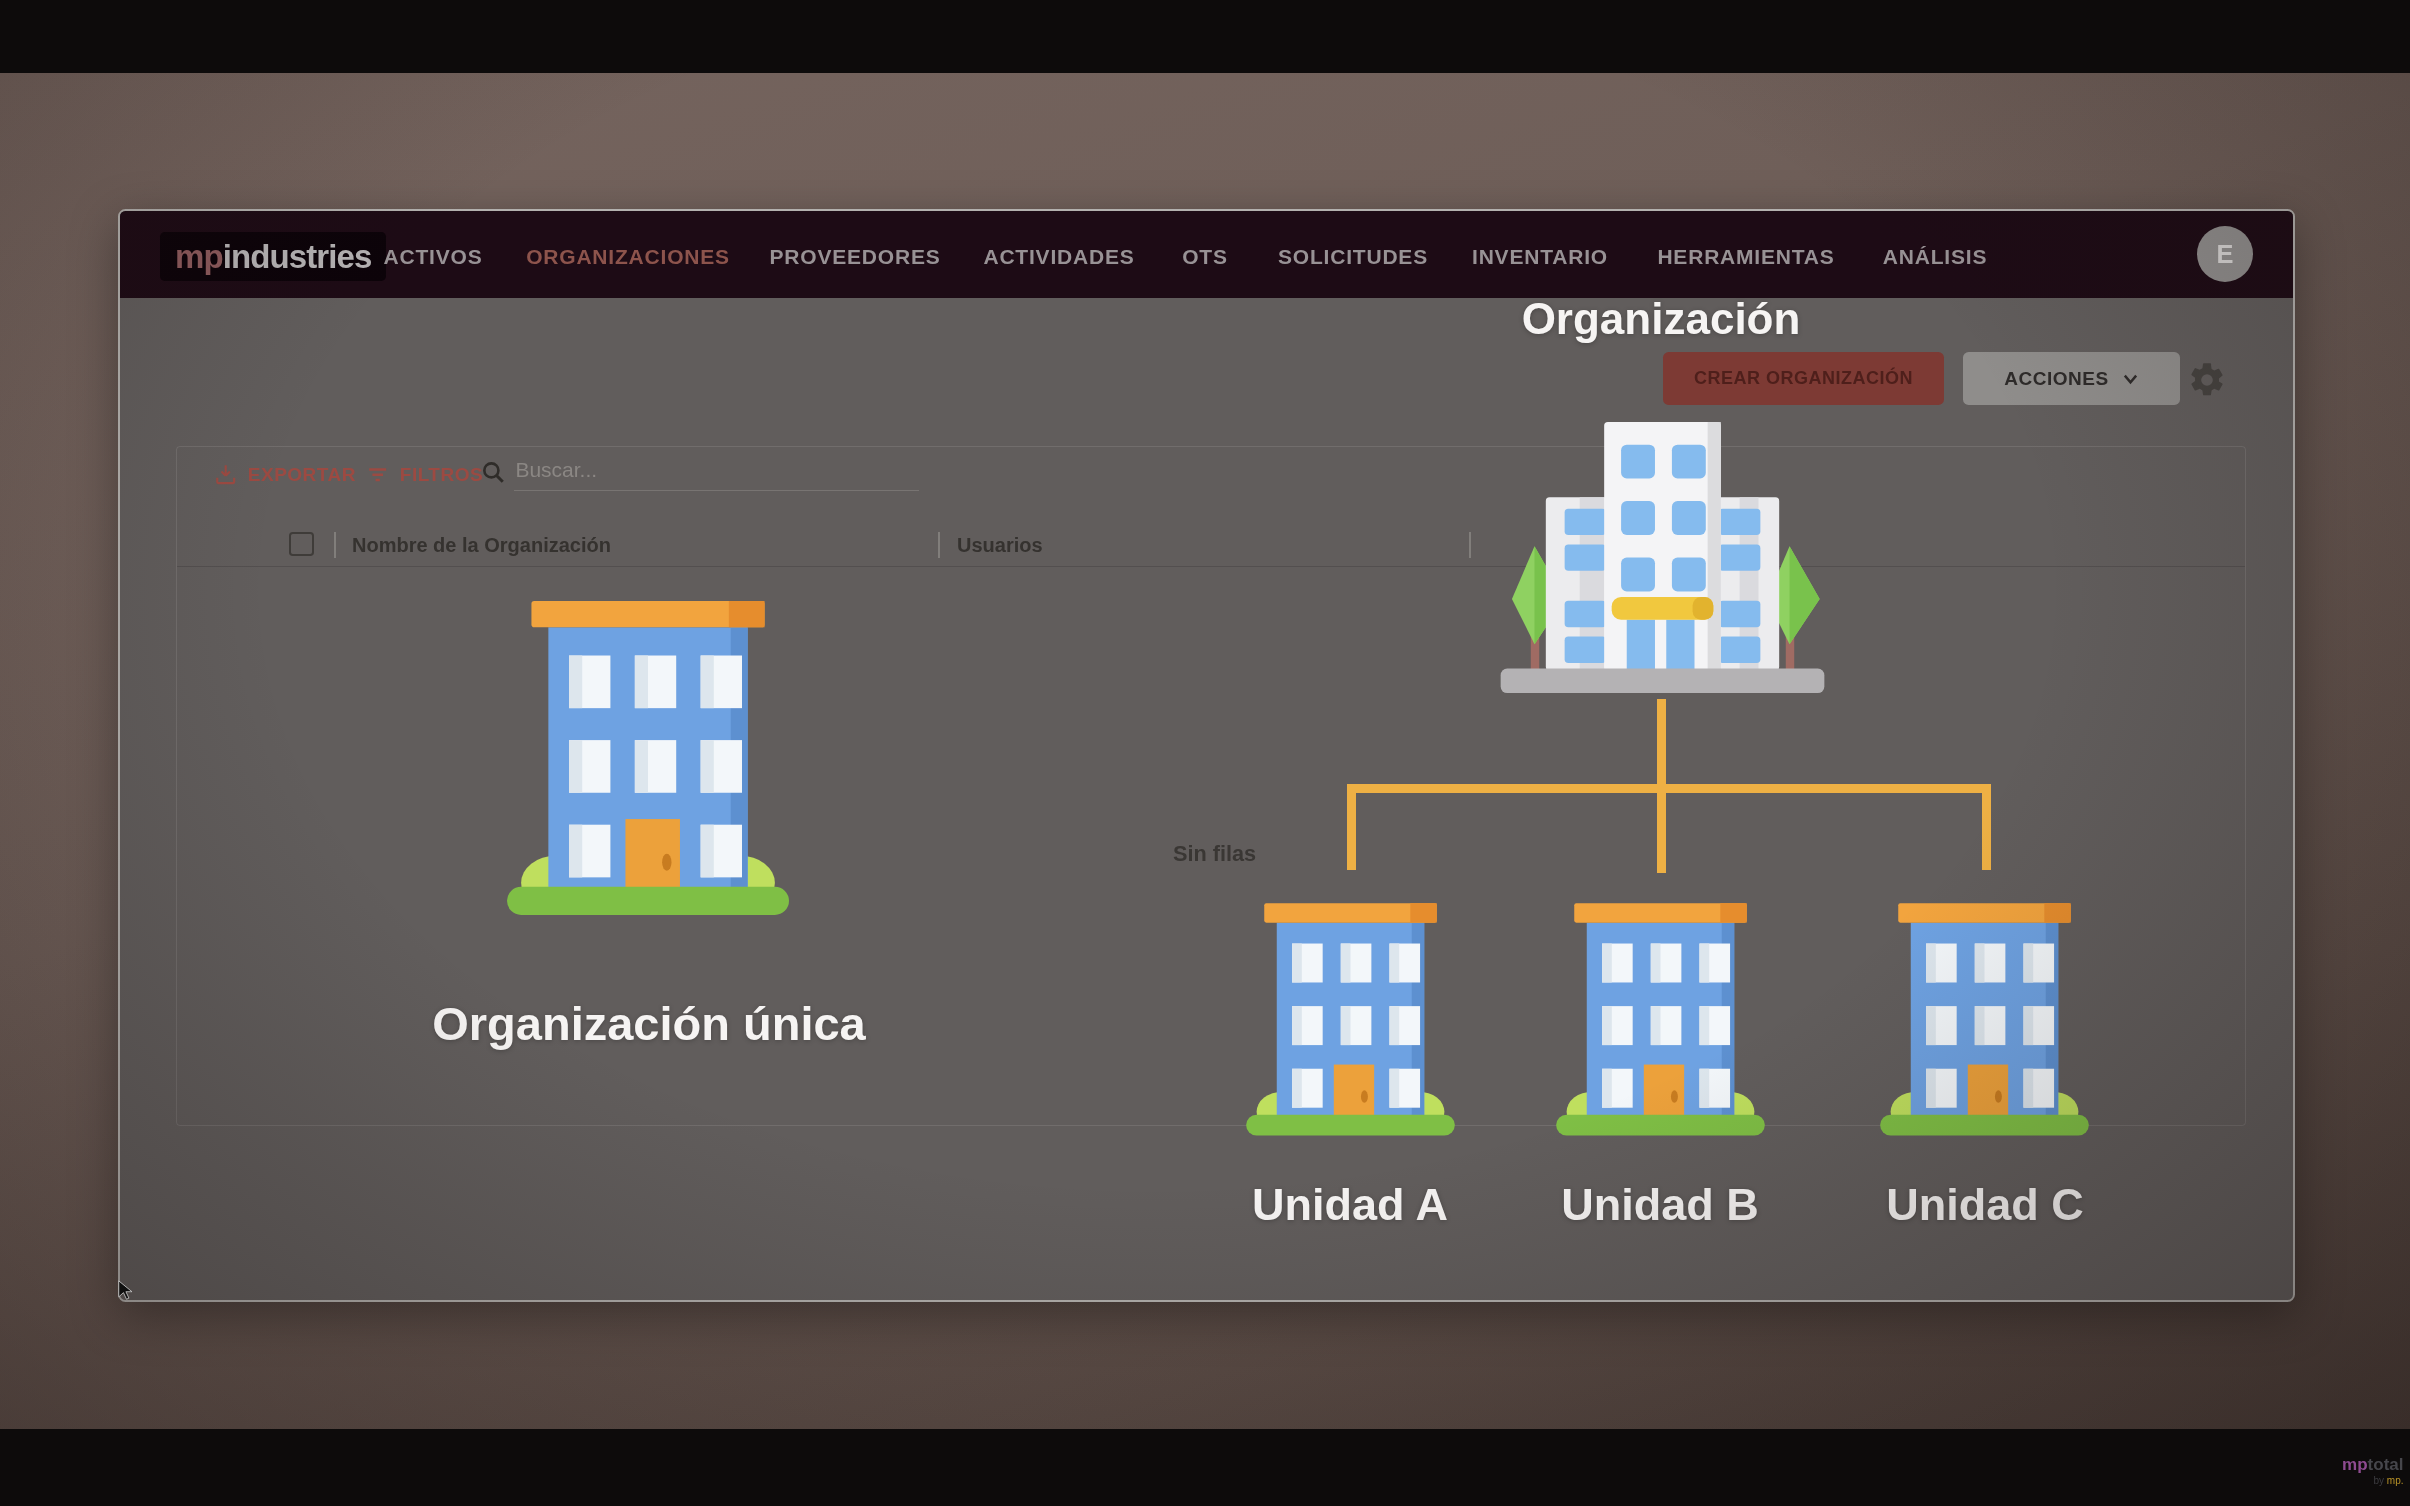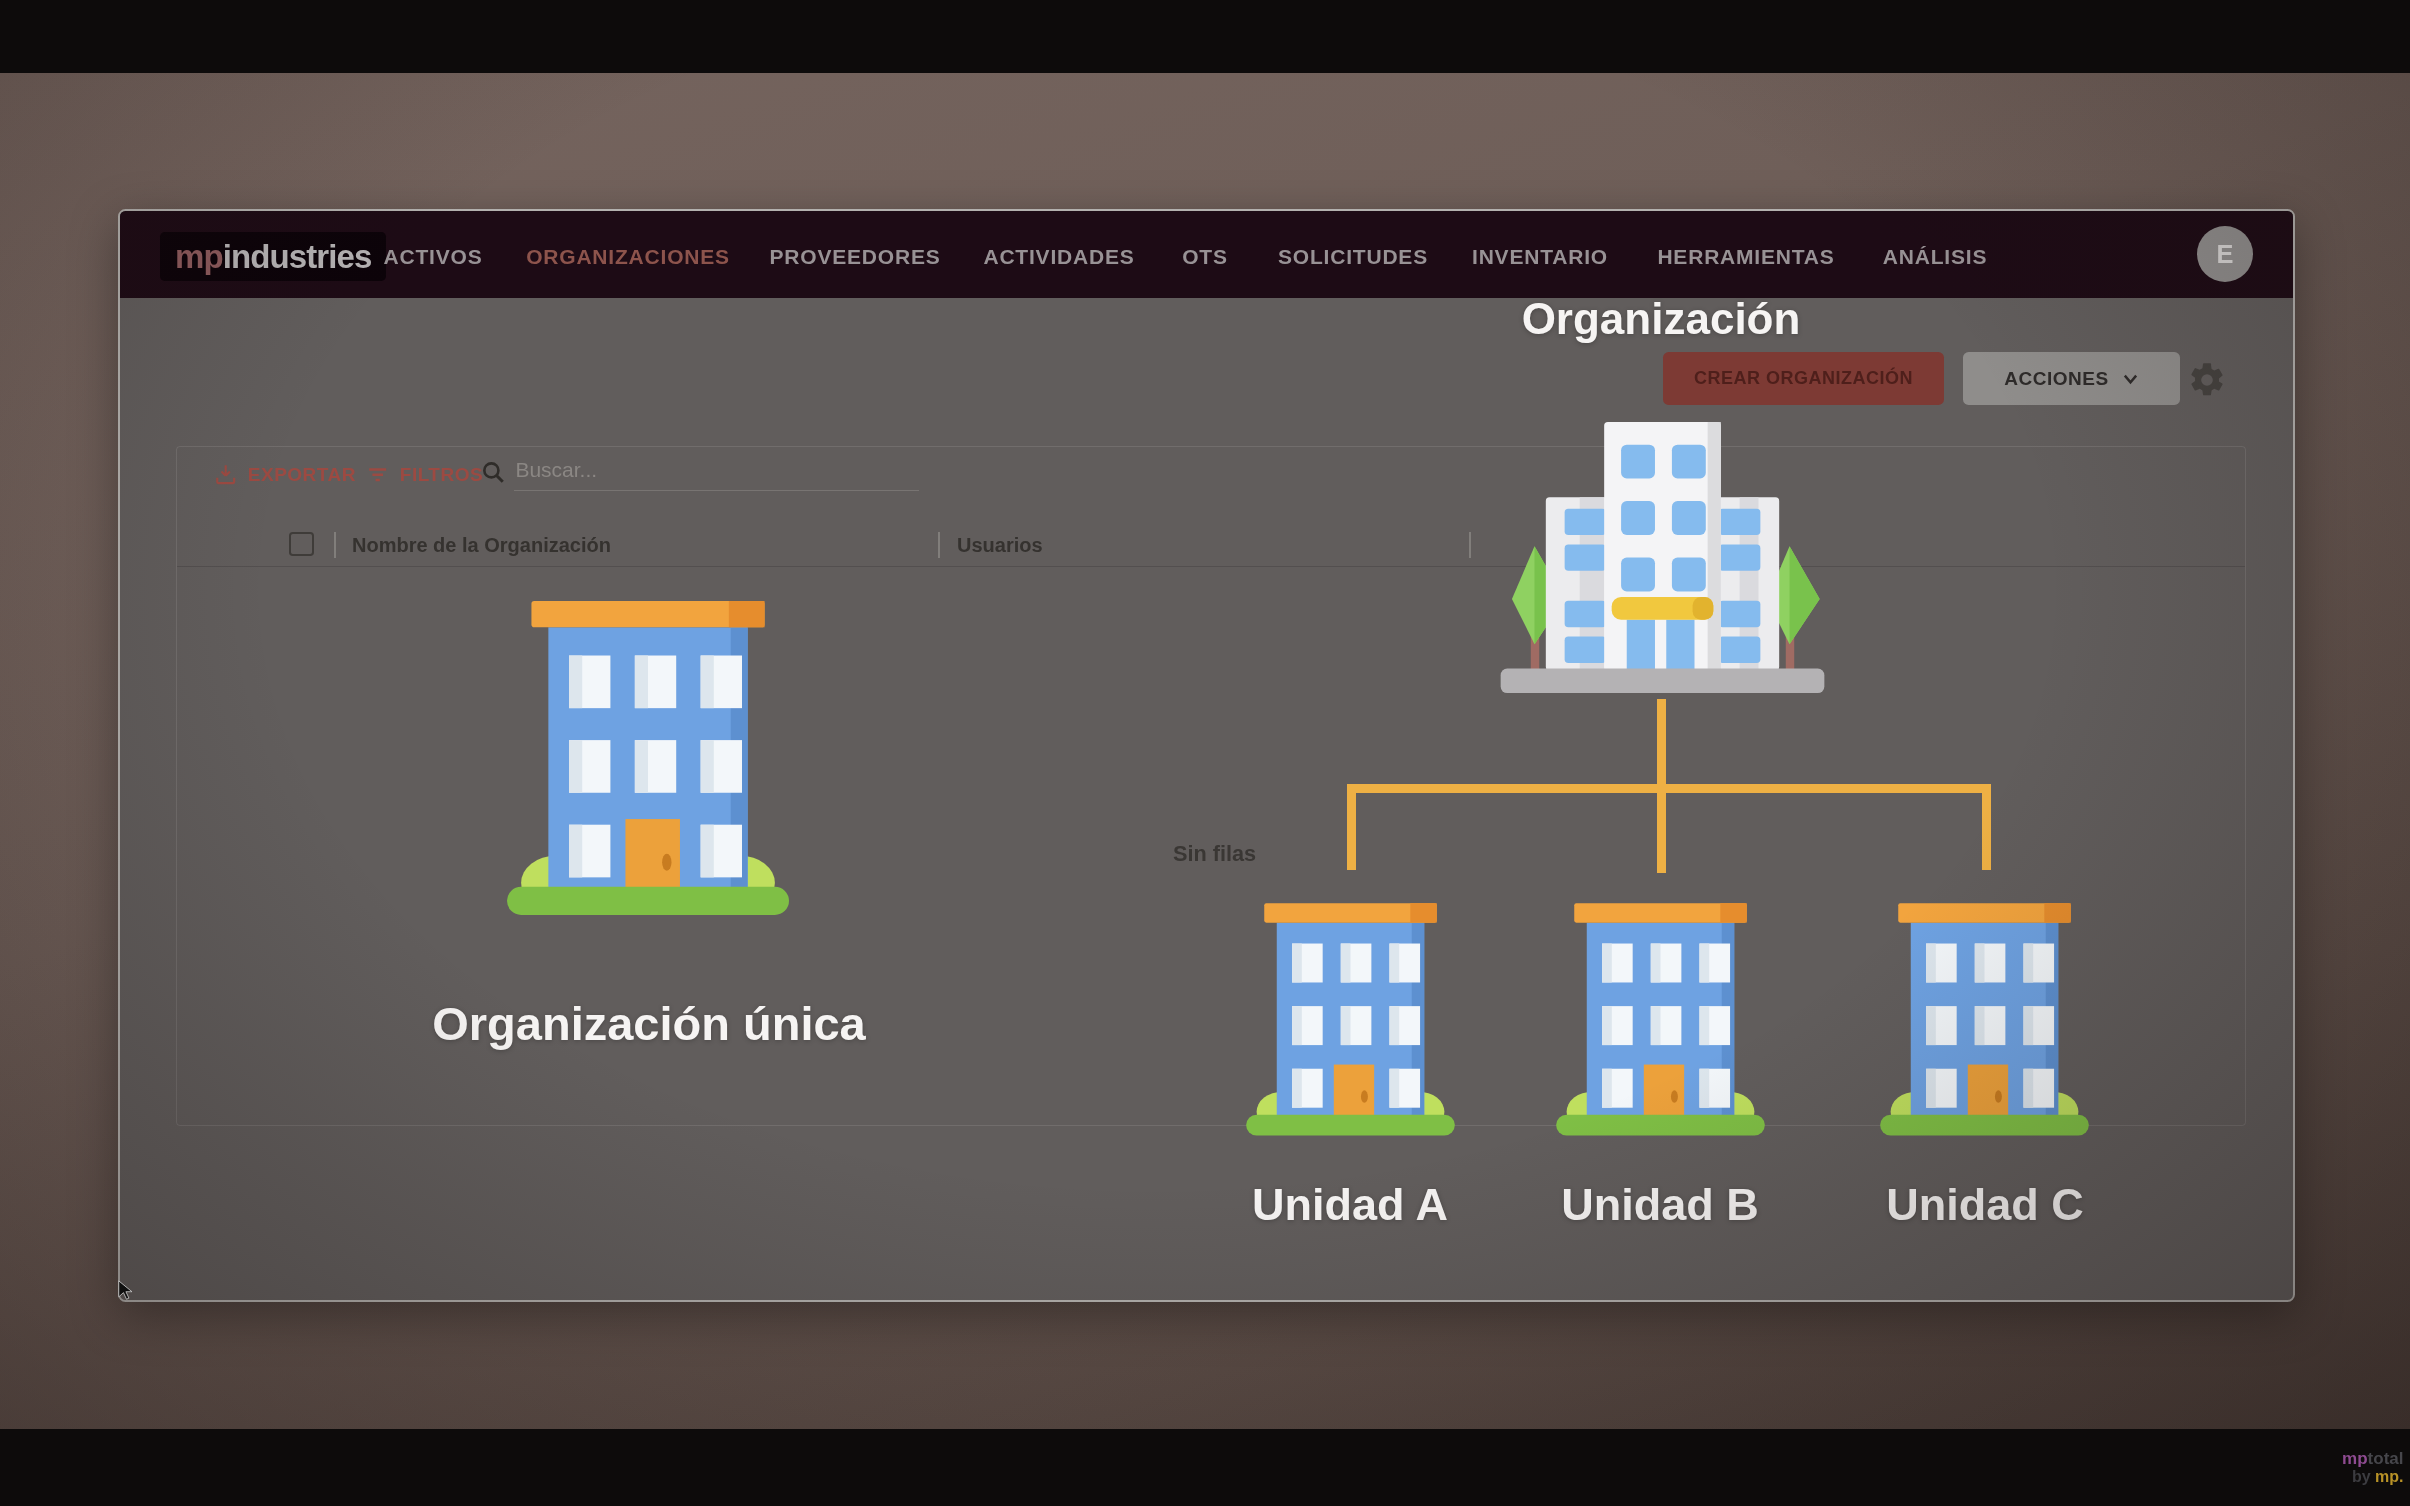--- a/index.html
+++ b/index.html
@@ -56,21 +56,21 @@
   .dg-label{position:absolute;transform:translateX(-50%);color:#f6f4f3;font-weight:600;white-space:nowrap;
     text-shadow:0 0.9px 5.6px rgba(0,0,0,0.25);}
   .dg-root{font-size:44px;} .dg-single{font-size:47px;} .dg-unit{font-size:45px;}
   .conn{position:absolute;background:#eeb044;}
   .bldg{position:absolute;}
 
   
   .watermark{position:absolute;right:7.5px;bottom:21px;text-align:right;line-height:1.1;}
   .watermark .l1{font-size:17px;font-weight:bold;}
   .watermark .wm-mp{color:#8e4b91;} .watermark .wm-total{color:#46464b;}
-  .watermark .l2{font-size:16px;font-weight:bold;text-align:right;}
+  .watermark .l2{font-size:10px;font-weight:normal;text-align:right;}
   .watermark .wm-by{color:#3c3c40;} .watermark .wm-dot{color:#b89227;}
   .cursor{position:absolute;left:115px;top:1279px;width:22.6px;height:22.6px;}
 </style>
 </head>
 <body>
 
 <svg width="0" height="0" style="position:absolute">
   <defs>
     <symbol id="blue-building" viewBox="0 0 300 345">
       <ellipse cx="52" cy="306" rx="37" ry="29" fill="#bfdf5e"></ellipse>

